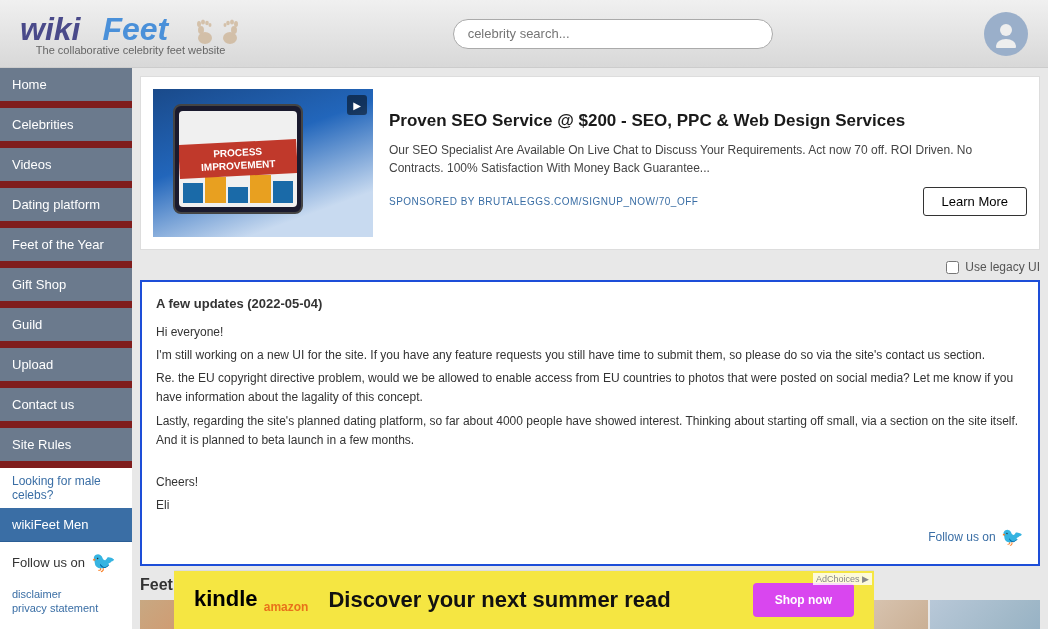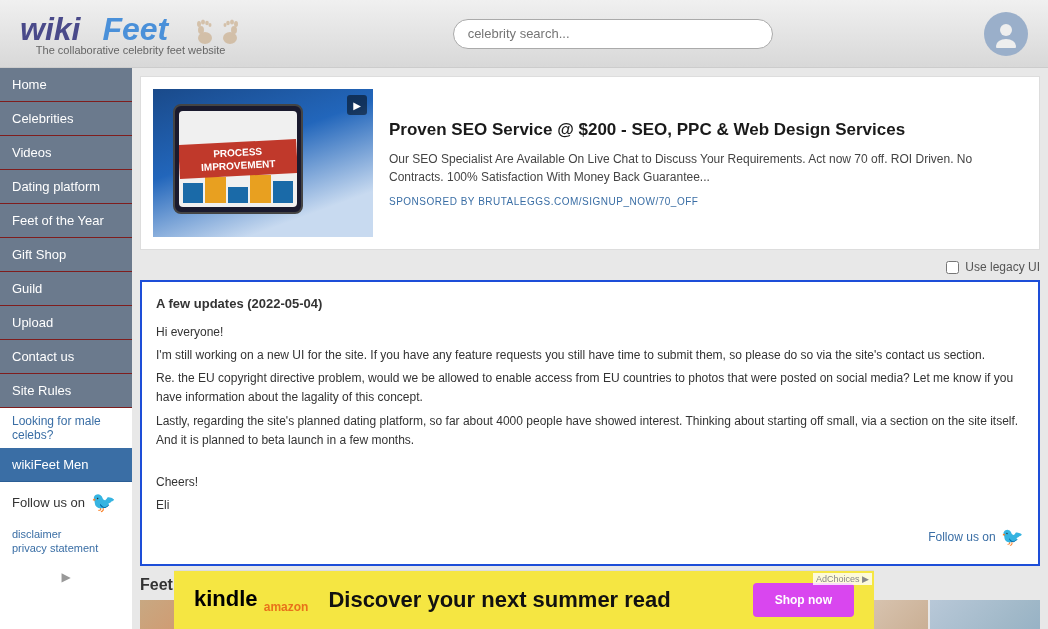--- a/index.html
+++ b/index.html
@@ -85,21 +85,21 @@
       width: 132px;
       flex-shrink: 0;
       background: #fff;
     }
     .nav-item {
       display: block;
       padding: 9px 12px;
       font-size: 13px;
       color: white;
       background: #6b7a8d;
-      border-bottom: 1px solid #7f1d1d;
+      border-bottom: 7px solid #7f1d1d;
       cursor: pointer;
       text-decoration: none;
     }
     .nav-item-text {
       color: #555;
       background: transparent;
       padding: 6px 12px;
       display: block;
       font-size: 12px;
     }
@@ -432,20 +432,21 @@
           <div style="position:absolute; top:6px; right:6px; width:20px; height:20px; background:rgba(0,0,0,0.5); border-radius:3px; display:flex; align-items:center; justify-content:center; color:white; font-size:10px;">▶</div>
         </div>
       </div>
       <div id="ad-content">
         <div id="ad-title">Proven SEO Service @ $200 - SEO, PPC &amp; Web Design Services</div>
         <div id="ad-desc">Our SEO Specialist Are Available On Live Chat to Discuss Your Requirements. Act now 70 off. ROI Driven. No Contracts. 100% Satisfaction With Money Back Guarantee...</div>
         <div id="ad-footer">
           <div id="ad-sponsor">
             <span>SPONSORED BY</span> <span>BRUTALEGGS.COM/SIGNUP_NOW/70_OFF</span>
           </div>
+          <button id="learn-more-btn">Learn More</button>
         </div>
       </div>
     </div>
 
     <div id="legacy-row">
       <input type="checkbox" id="legacy-checkbox" style="">
       <label for="legacy-checkbox">Use legacy UI</label>
     </div>
 
     <div id="updates-box">

